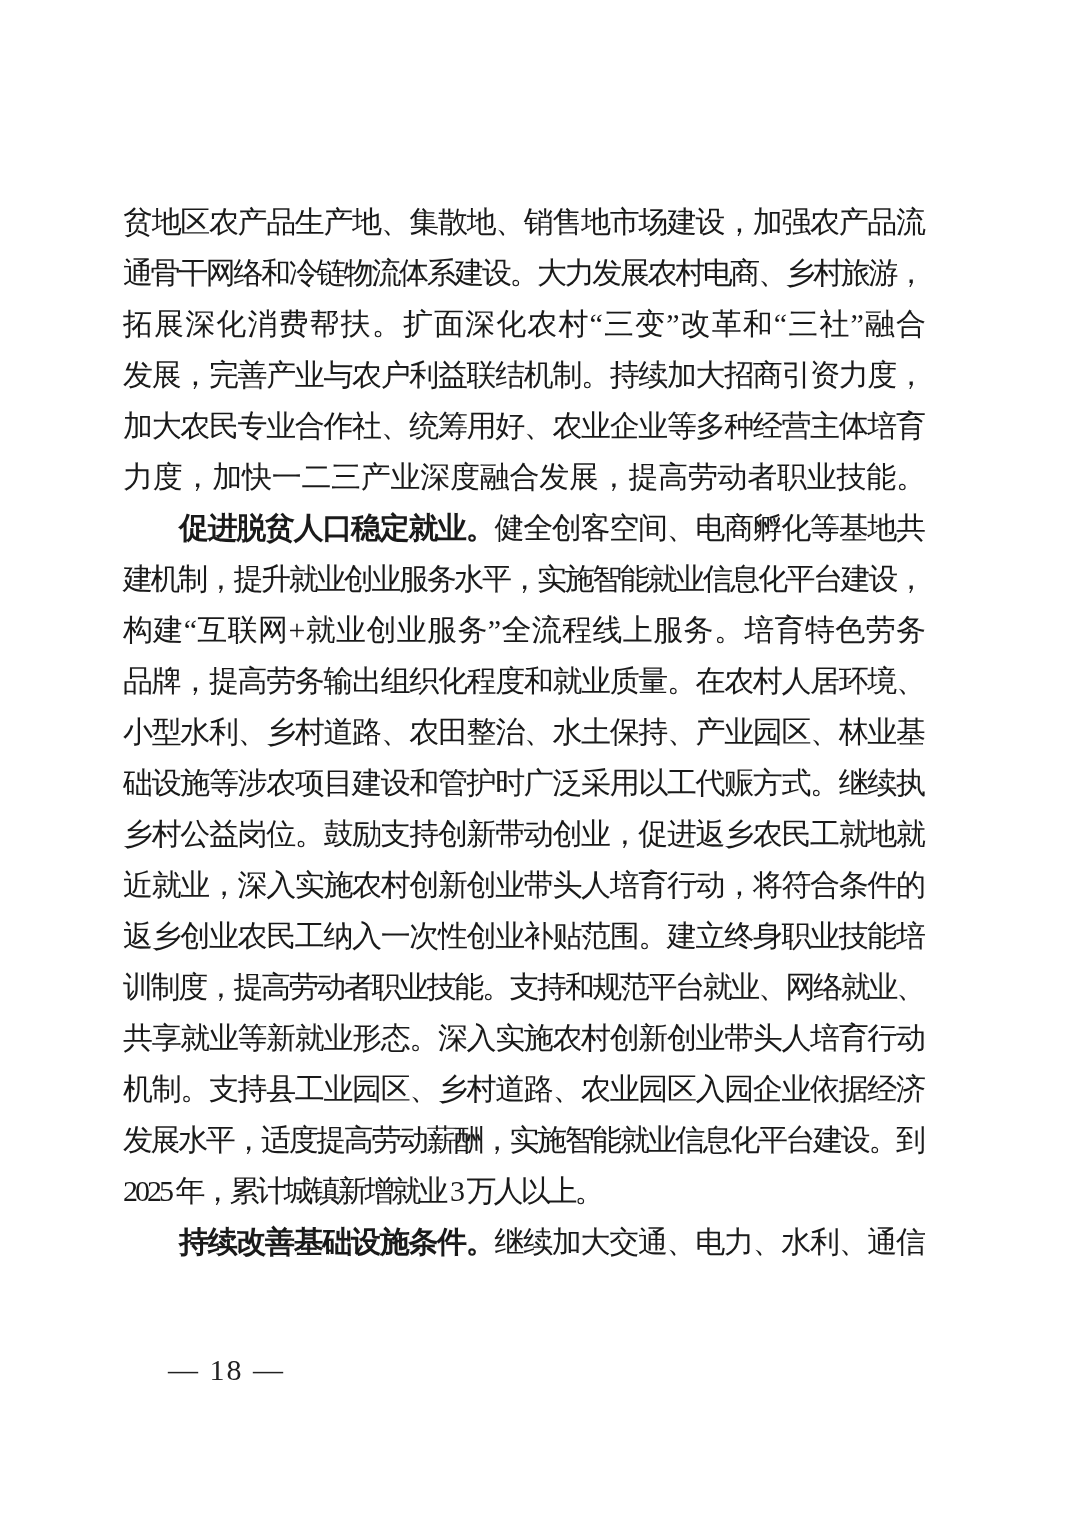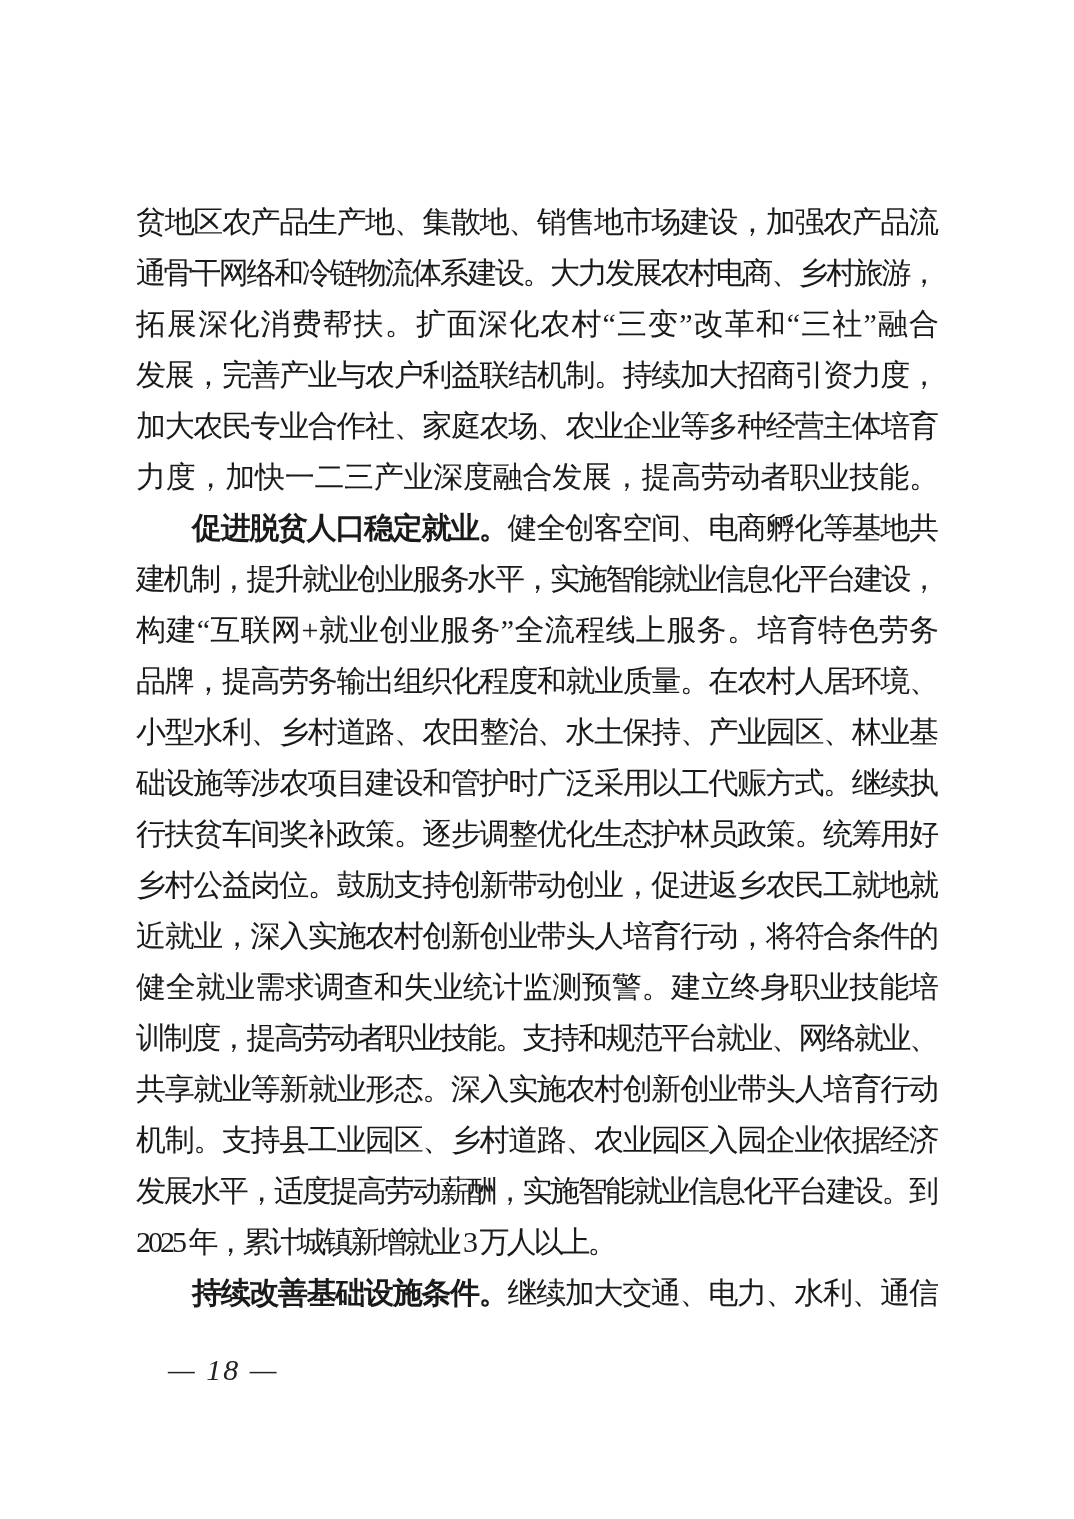--- a/index.html
+++ b/index.html
@@ -11,21 +11,21 @@
   }
   .page {
     position: relative;
     width: 1074px;
     height: 1519px;
     background: #ffffff;
     overflow: hidden;
   }
   .text-block {
     position: absolute;
-    left: 136px;
+    left: 123px;
     top: 196px;
     width: 800px;
   }
   .line {
     height: 51px;
     line-height: 51px;
     font-size: 30px;
     letter-spacing: -3px;
     text-align: justify;
     text-align-last: justify;
@@ -43,44 +43,42 @@
     margin-top: 36px;
   }
   .page-number {
     position: absolute;
     left: 168px;
     top: 1351px;
     font-size: 30px;
     line-height: 38px;
     letter-spacing: 2px;
     color: #222222;
-    font-style: italic;
   }
 </style>
 </head>
 <body>
 
 <div class="page">
   <div class="text-block">
     <div class="line"><span>贫地区农产品生产地、集散地、销售地市场建设，加强农产品流</span></div>
     <div class="line"><span>通骨干网络和冷链物流体系建设。大力发展农村电商、乡村旅游，</span></div>
     <div class="line"><span>拓展深化消费帮扶。扩面深化农村“三变”改革和“三社”融合</span></div>
     <div class="line"><span>发展，完善产业与农户利益联结机制。持续加大招商引资力度，</span></div>
-    <div class="line"><span>加大农民专业合作社、家庭农场、农业企业等多种经营主体培育</span></div>
+    <div class="line"><span>加大农民专业合作社、统筹用好、农业企业等多种经营主体培育</span></div>
     <div class="line"><span>力度，加快一二三产业深度融合发展，提高劳动者职业技能。</span></div>
     <div class="line indent"><span class="lead">促进脱贫人口稳定就业。</span><span>健全创客空间、电商孵化等基地共</span></div>
     <div class="line"><span>建机制，提升就业创业服务水平，实施智能就业信息化平台建设，</span></div>
     <div class="line"><span>构建“互联网+就业创业服务”全流程线上服务。培育特色劳务</span></div>
     <div class="line"><span>品牌，提高劳务输出组织化程度和就业质量。在农村人居环境、</span></div>
     <div class="line"><span>小型水利、乡村道路、农田整治、水土保持、产业园区、林业基</span></div>
     <div class="line"><span>础设施等涉农项目建设和管护时广泛采用以工代赈方式。继续执</span></div>
-    <div class="line"><span>行扶贫车间奖补政策。逐步调整优化生态护林员政策。统筹用好</span></div>
     <div class="line"><span>乡村公益岗位。鼓励支持创新带动创业，促进返乡农民工就地就</span></div>
     <div class="line"><span>近就业，深入实施农村创新创业带头人培育行动，将符合条件的</span></div>
-    <div class="line"><span>健全就业需求调查和失业统计监测预警。建立终身职业技能培</span></div>
+    <div class="line"><span>返乡创业农民工纳入一次性创业补贴范围。建立终身职业技能培</span></div>
     <div class="line"><span>训制度，提高劳动者职业技能。支持和规范平台就业、网络就业、</span></div>
     <div class="line"><span>共享就业等新就业形态。深入实施农村创新创业带头人培育行动</span></div>
     <div class="line"><span>机制。支持县工业园区、乡村道路、农业园区入园企业依据经济</span></div>
     <div class="line"><span>发展水平，适度提高劳动薪酬，实施智能就业信息化平台建设。到</span></div>
     <div class="line para-end"><span>2025 年，累计城镇新增就业 3 万人以上。</span></div>
     <div class="line indent"><span class="lead">持续改善基础设施条件。</span><span>继续加大交通、电力、水利、通信</span></div>
   </div>
   <div class="page-number">— 18 —</div>
 </div>
 

